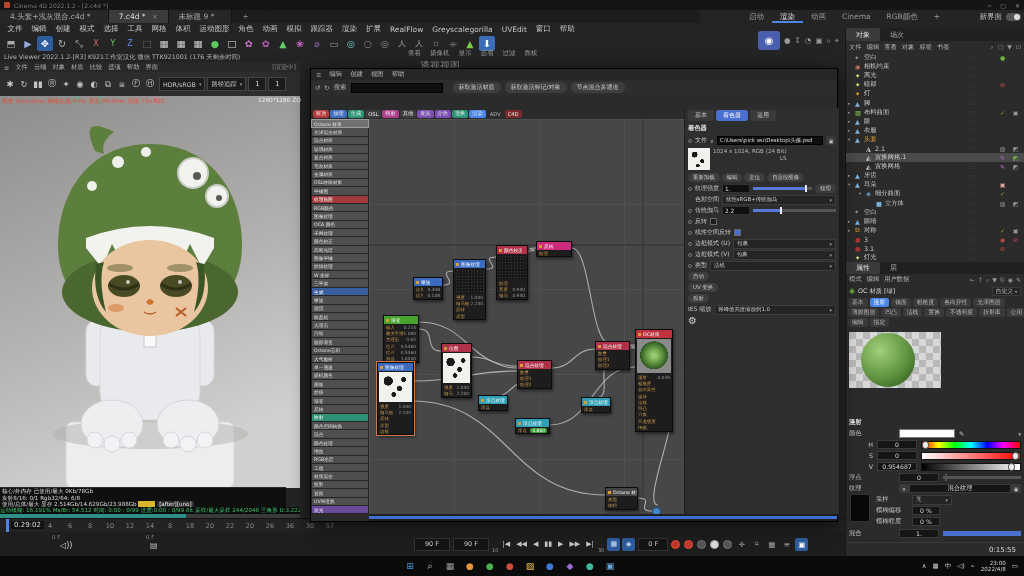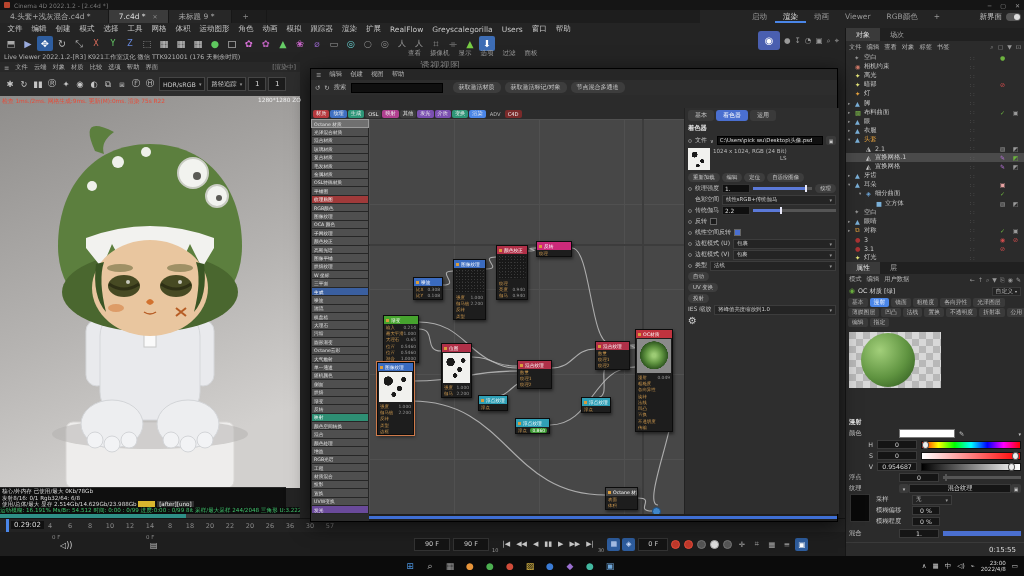--- a/index.html
+++ b/index.html
@@ -207,21 +207,21 @@
       </div>
       <div class="dtab plus">
         <span>+</span>
         <span class="x"></span>
       </div>
     </div>
   <div id="ltabs">
       <div class="ltab">启动</div>
       <div class="ltab on">渲染</div>
       <div class="ltab">动画</div>
-      <div class="ltab">Viewer</div>
+      <div class="ltab">Cinema</div>
       <div class="ltab">RGB颜色</div>
       <div class="ltab">+</div>
     </div>
   <div id="newui">
     <span>新界面</span>
     <span class="togg"></span>
   </div>
 
   <div id="menubar">
       <span class="mitem">文件</span>
@@ -234,21 +234,21 @@
       <span class="mitem">体积</span>
       <span class="mitem">运动图形</span>
       <span class="mitem">角色</span>
       <span class="mitem">动画</span>
       <span class="mitem">模拟</span>
       <span class="mitem">跟踪器</span>
       <span class="mitem">渲染</span>
       <span class="mitem">扩展</span>
       <span class="mitem">RealFlow</span>
       <span class="mitem">Greyscalegorilla</span>
-      <span class="mitem">Users</span>
+      <span class="mitem">UVEdit</span>
       <span class="mitem">窗口</span>
       <span class="mitem">帮助</span>
     </div>
 
   <div id="toolbar">
       <span class="tool" style="color: rgb(170, 170, 170);">⬒</span>
       <span class="tool" style="color: rgb(153, 170, 221);">▶</span>
       <span class="tool" style="background: rgb(46, 93, 158); color: rgb(255, 255, 255);">✥</span>
       <span class="tool" style="color: rgb(187, 187, 187);">↻</span>
       <span class="tool" style="color: rgb(187, 187, 187);">⤡</span>

